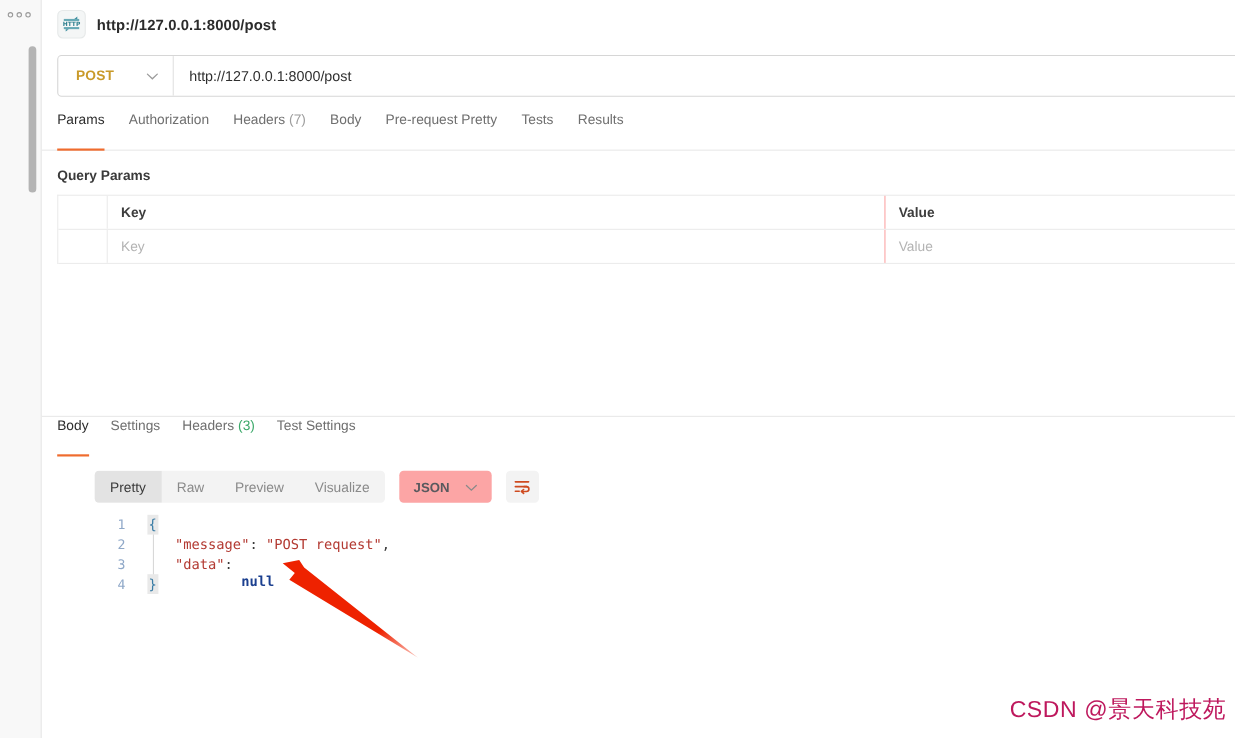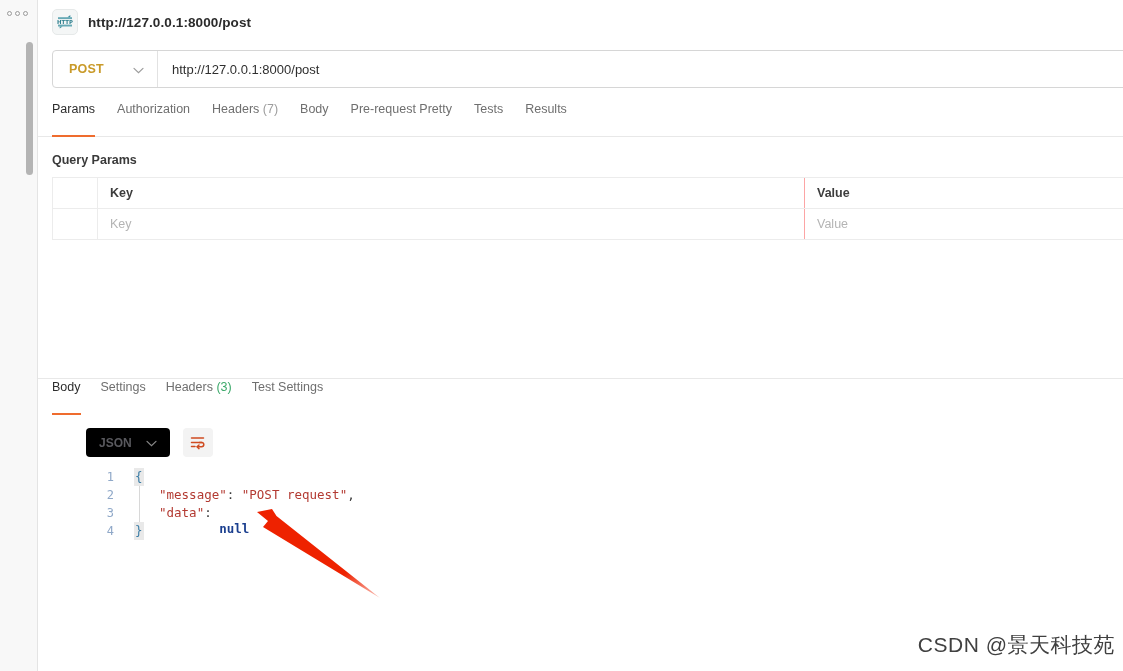--- a/index.html
+++ b/index.html
@@ -127,21 +127,21 @@
   .seg {
     display: flex; background: #f3f3f3; border-radius: 4px; overflow: hidden;
     height: 29px;
   }
   .seg-item {
     display: flex; align-items: center; padding: 0 14px;
     font-size: 12.5px; color: #8a8a8a; cursor: pointer;
   }
   .seg-item.active { background: #e3e3e3; color: #3a3a3a; }
   .json-sel {
-    height: 29px; background: #000000; border-radius: 4px;
+    height: 29px; background: #fca5a5; border-radius: 4px;
     display: flex; align-items: center; gap: 14px; padding: 0 13px;
     cursor: pointer;
   }
   .json-sel span { font-size: 12px; font-weight: bold; color: #59595e; }
   .wrap-btn {
     width: 30px; height: 29px; background: #f3f3f3; border-radius: 4px;
     display: flex; align-items: center; justify-content: center; cursor: pointer;
   }
 
   
@@ -164,21 +164,21 @@
   .k-str { color: #b33a32; }
   .k-null { color: #1b3f8f; font-weight: bold; margin-top: 32px; }
   .k-punc { color: #3a3a3a; }
 
   
   .arrow-svg { position: absolute; left: 0; top: 0; pointer-events: none; }
 
   
   .watermark {
     position: absolute; right: 8px; bottom: 12px;
-    font-size: 21px; color: #404040; white-space: nowrap;
+    font-size: 21px; color: #be185d; white-space: nowrap;
     letter-spacing: .5px;
   }
 </style>
 </head>
 <body>
 
 <div id="app">
 
   <div class="rail">
     <div class="rail-dots">
@@ -269,20 +269,26 @@
       <div class="rtab">
         <span>Headers</span>
         <span class="cnt-green">(3)</span>
       </div>
       <div class="rtab">
         <span>Test Settings</span>
       </div>
     </div>
 
     <div class="fmt-bar">
+      <div class="seg">
+        <div class="seg-item active">Pretty</div>
+        <div class="seg-item">Raw</div>
+        <div class="seg-item">Preview</div>
+        <div class="seg-item">Visualize</div>
+      </div>
       <div class="json-sel">
         <span>JSON</span>
         <span>
           <svg width="11" height="7" viewBox="0 0 11 7">
               <path d="M1 1.4 L5.5 5.6 L10 1.4" fill="none" stroke="#8a8a8a" stroke-width="1.2" stroke-linecap="round"></path>
             </svg>
         </span>
       </div>
       <div class="wrap-btn">
         <svg width="17" height="15" viewBox="0 0 17 15">

